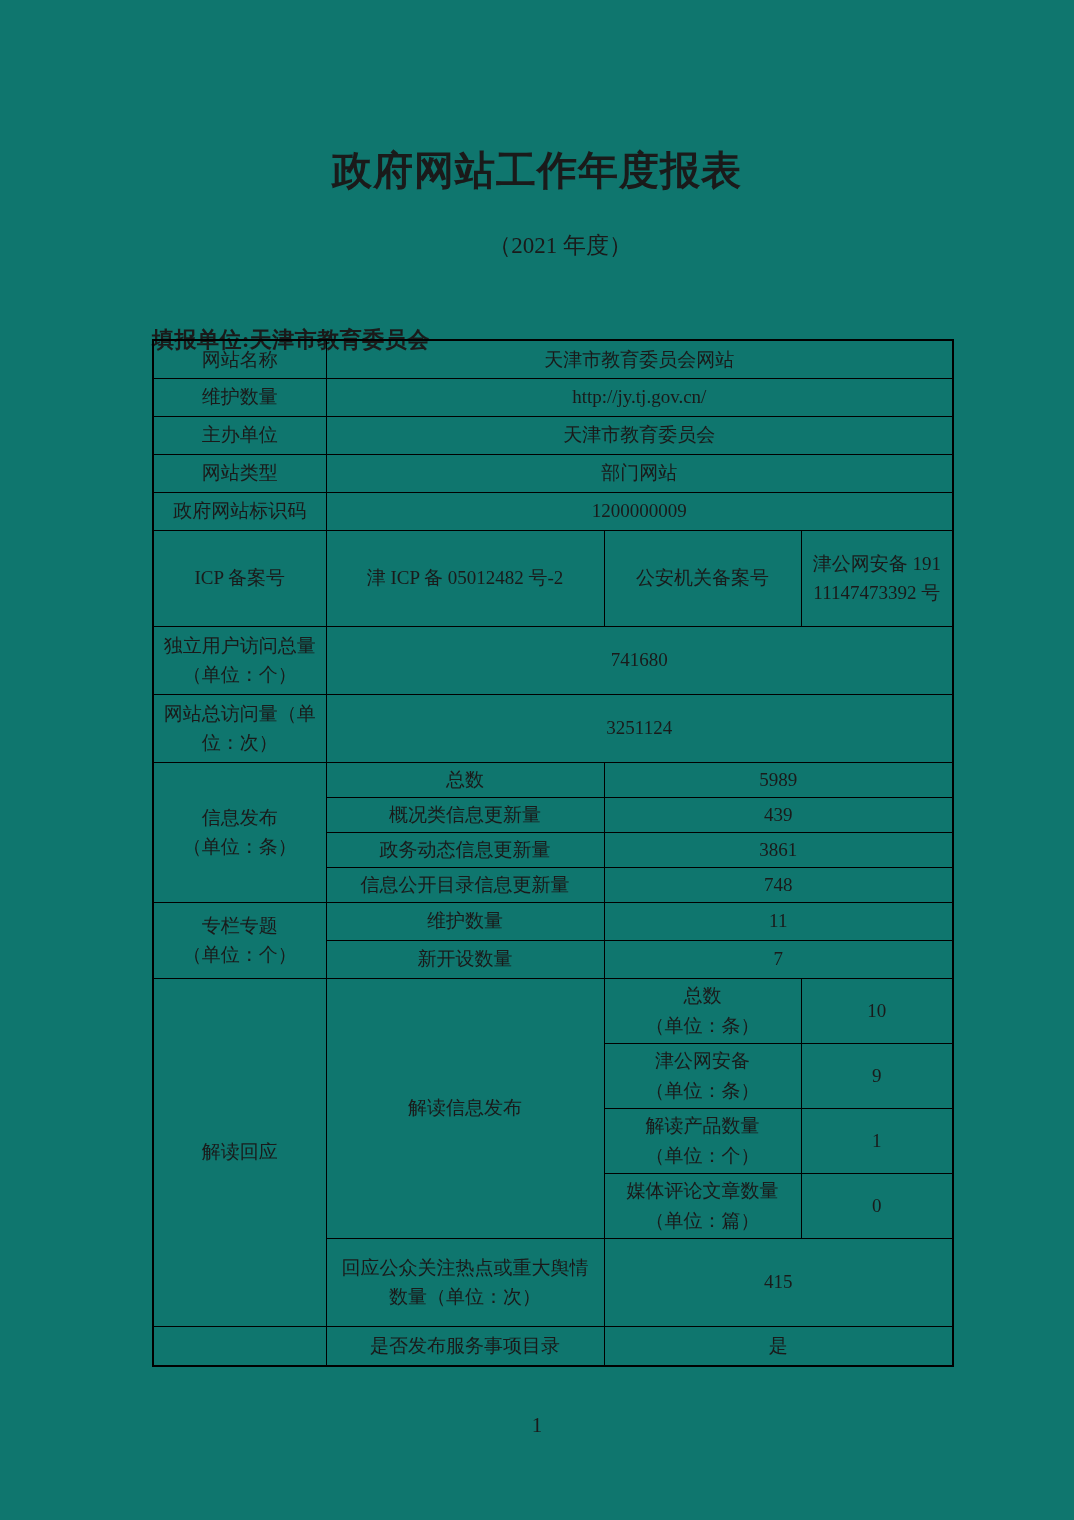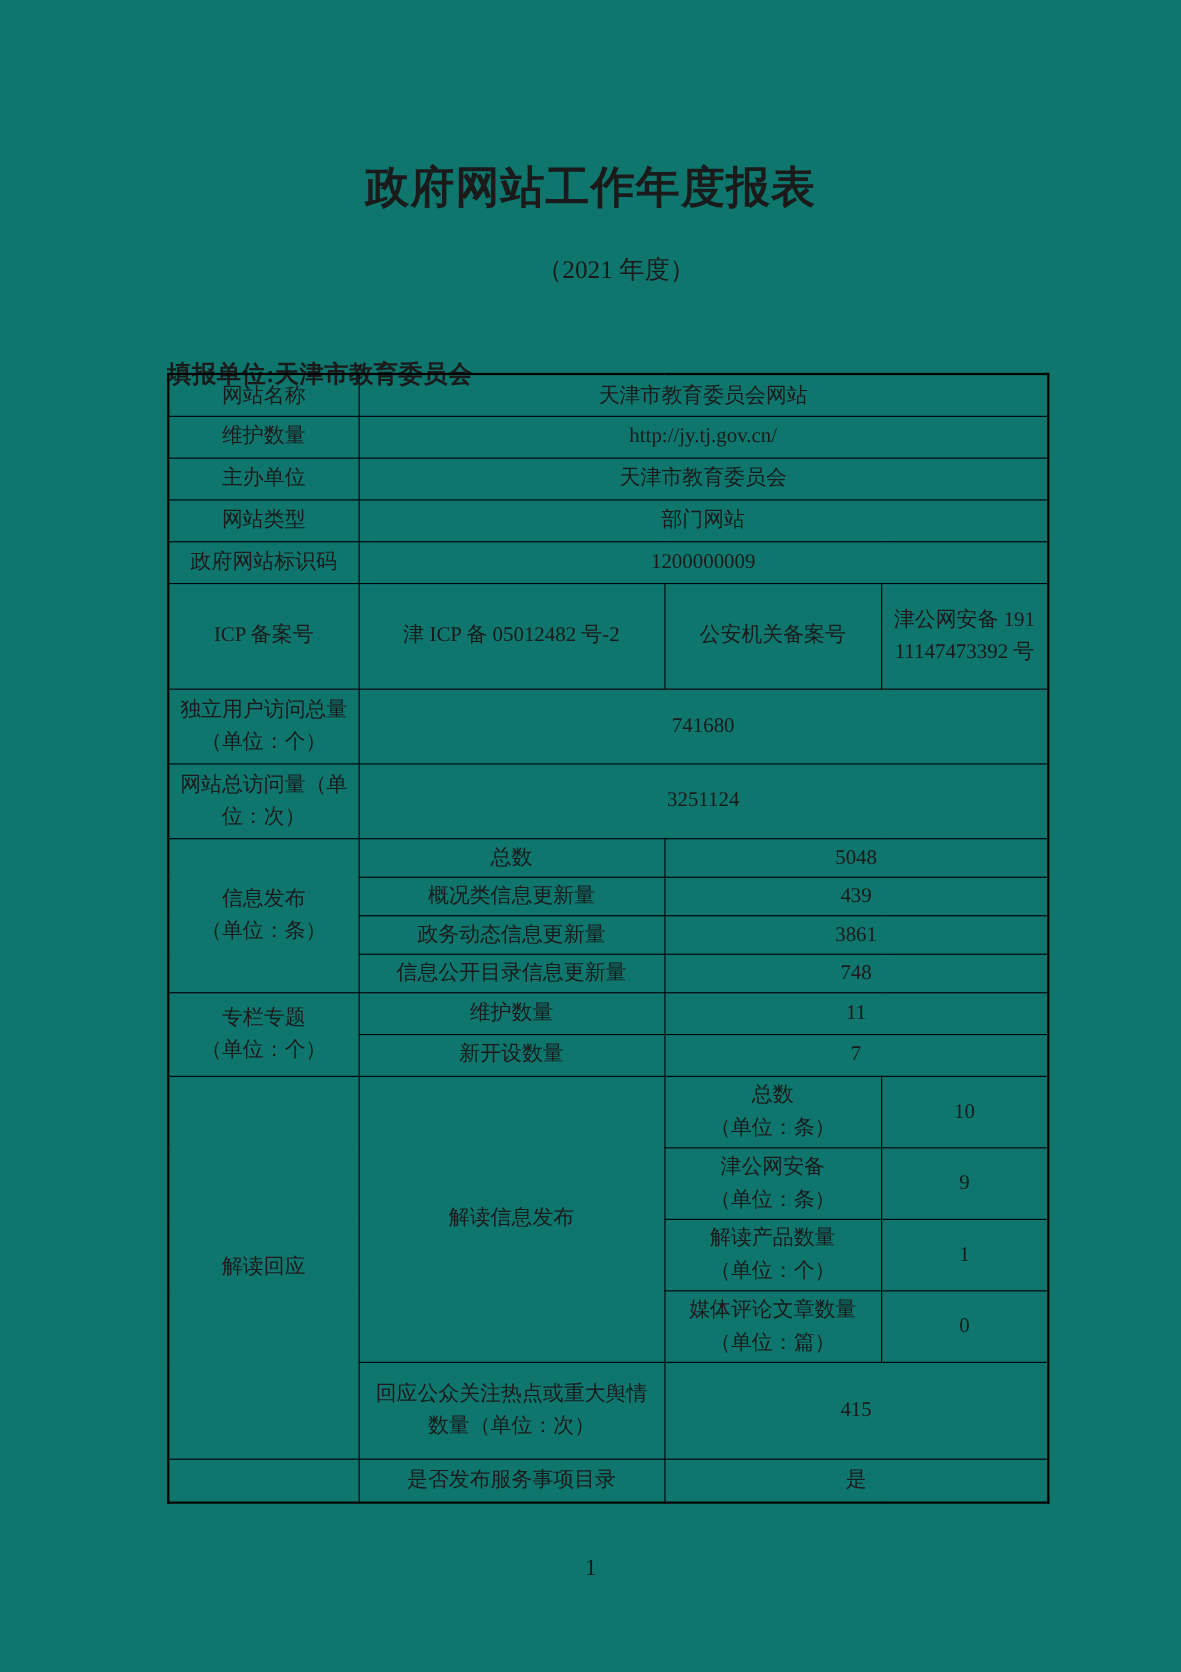--- a/index.html
+++ b/index.html
@@ -129,21 +129,21 @@
         <td>网站总访问量（单位：次）</td>
         <td colspan="3">3251124</td>
       </tr>
 
       <tr class="h35">
         <td rowspan="4" class="two-line">
           <span>信息发布</span>
           <span>（单位：条）</span>
         </td>
         <td>总数</td>
-        <td colspan="2">5048</td>
+        <td colspan="2">5989</td>
       </tr>
       <tr class="h35">
         <td>概况类信息更新量</td>
         <td colspan="2">439</td>
       </tr>
       <tr class="h35">
         <td>政务动态信息更新量</td>
         <td colspan="2">3861</td>
       </tr>
       <tr class="h35">

